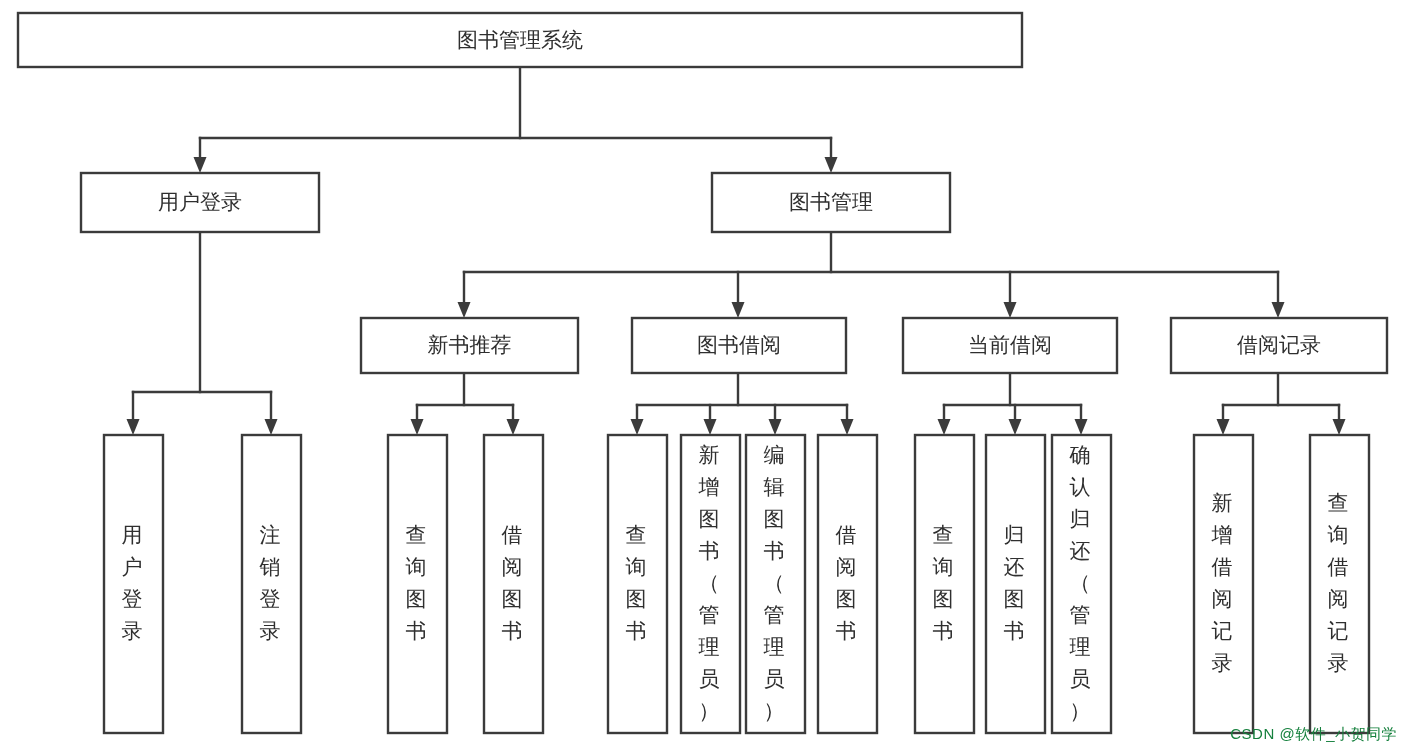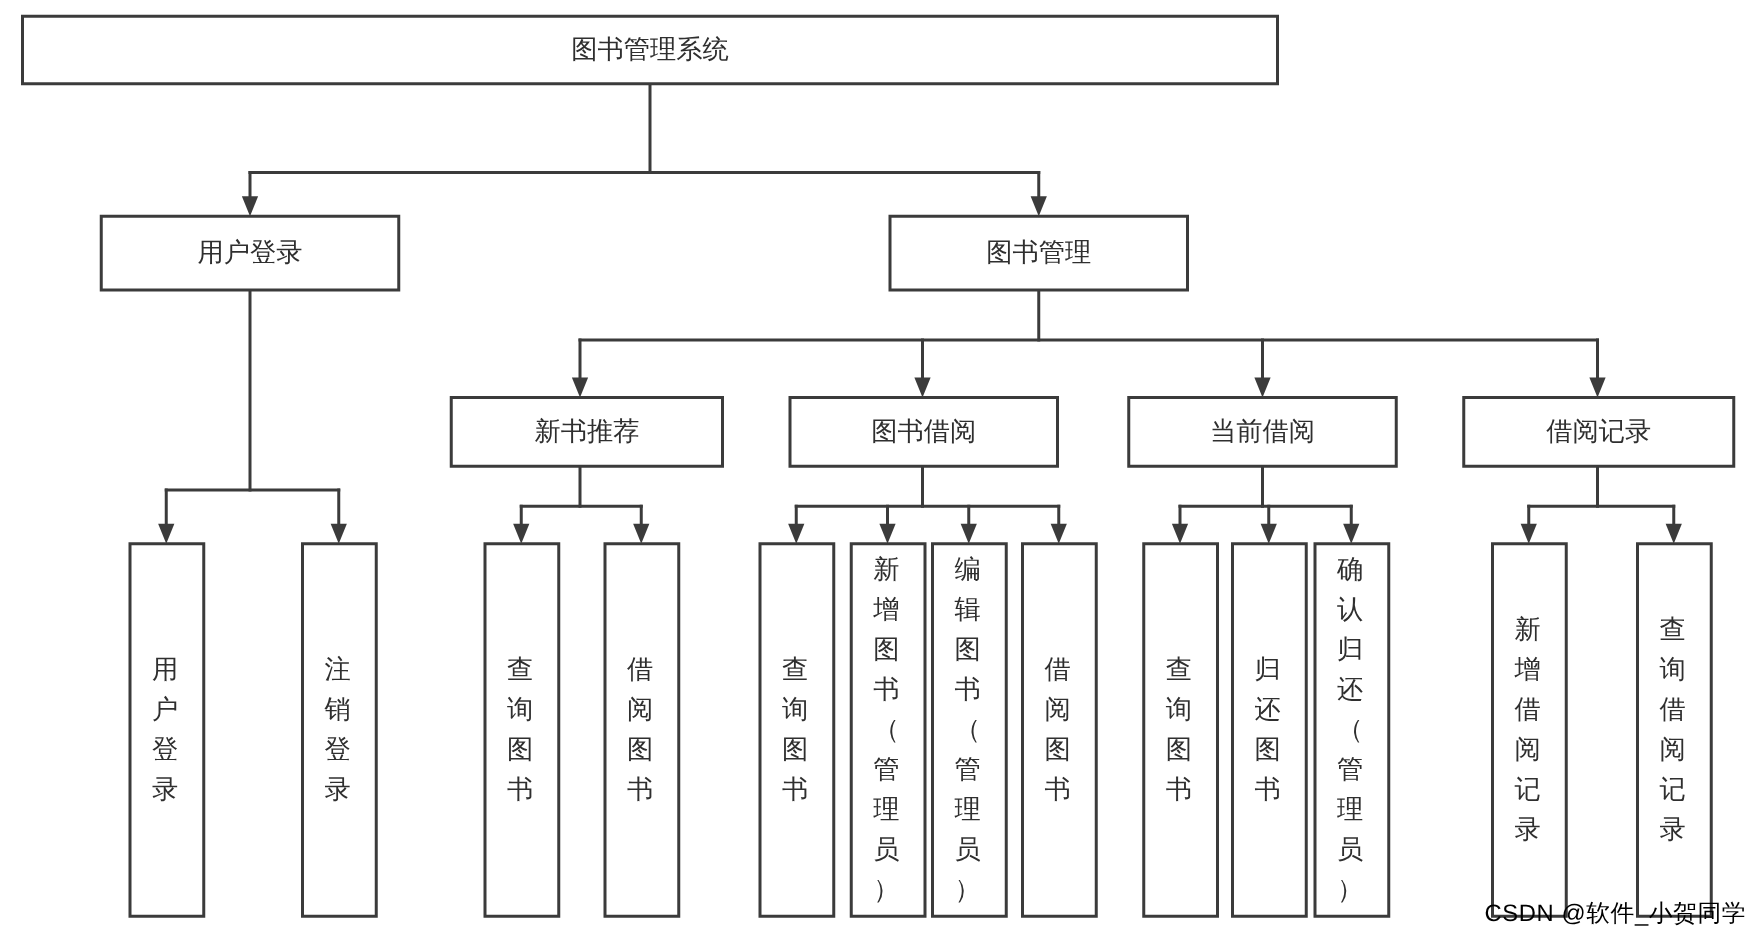--- a/index.html
+++ b/index.html
@@ -59,22 +59,22 @@
     letter-spacing: 3px;
     dominant-baseline: middle;
     text-anchor: middle;
     white-space: pre;
   }
   .watermark {
     position: absolute;
     right: 8px;
     bottom: 3px;
     font-family: "Liberation Sans", "DejaVu Sans", sans-serif;
-    font-size: 19px;
-    color: #000000;
+    font-size: 15px;
+    color: #15803d;
     letter-spacing: 0.5px;
     user-select: none;
     pointer-events: none;
   }
 </style>
 </head>
 <body>
 
 <div id="diagram-root">
   <svg class="diagram-canvas" id="diagram-canvas" viewBox="0 0 1405 747" xmlns="http://www.w3.org/2000/svg">

